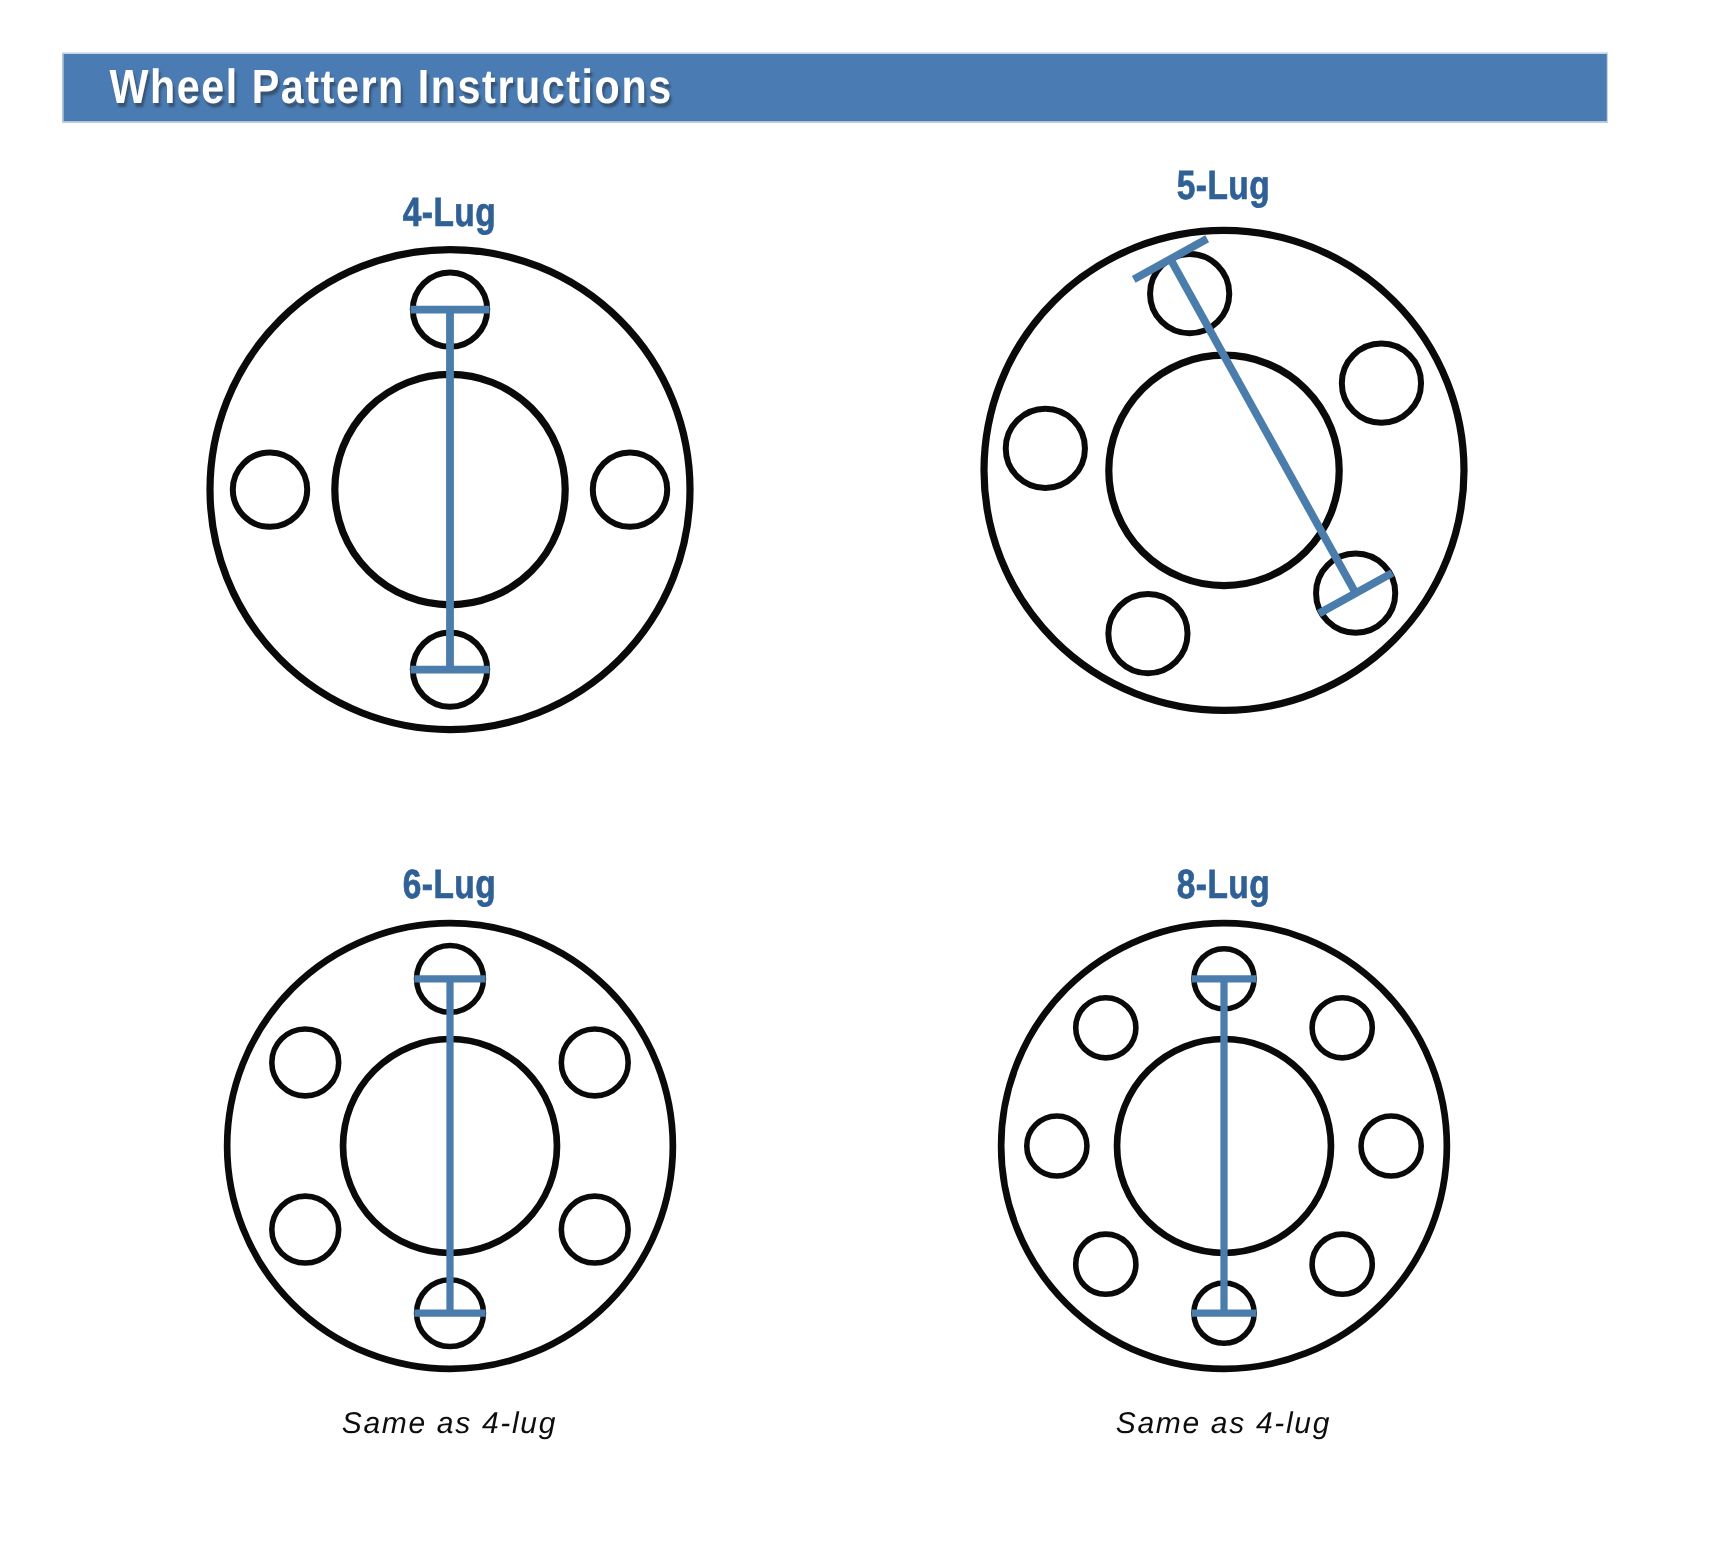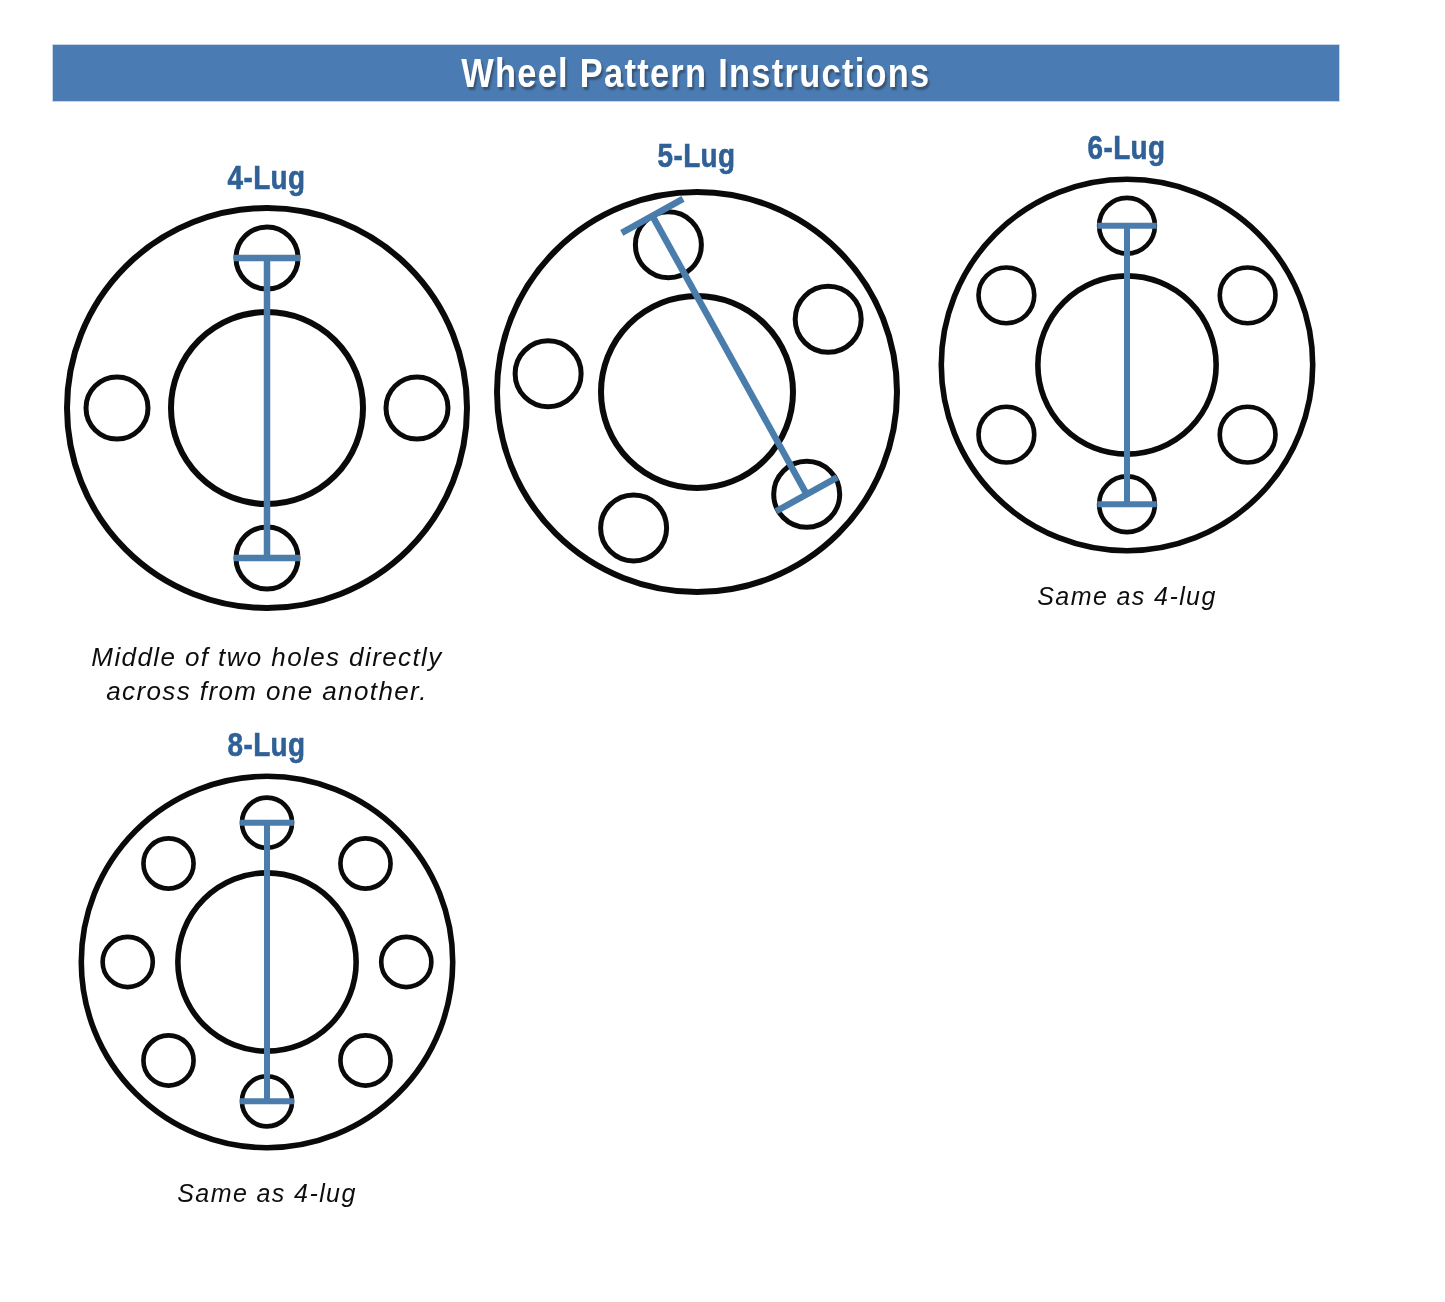--- a/index.html
+++ b/index.html
@@ -21,21 +21,20 @@
     position: absolute;
     left: 52px;
     top: 44px;
     width: 1288px;
     height: 58px;
     background: #4a7cb3;
     border: 1px solid #c9d6e6;
     box-sizing: border-box;
     display: flex;
     align-items: center;
-    justify-content: center;
   }
   .banner-title {
     font-family: "Liberation Sans", "DejaVu Sans", sans-serif;
     font-weight: bold;
     font-size: 40px;
     color: #ffffff;
     letter-spacing: 1.5px;
     transform: scaleX(0.86);
     transform-origin: center;
     white-space: nowrap;
@@ -43,21 +42,21 @@
   }
 
   
   .grid {
     position: absolute;
     left: 52px;
     top: 112px;
     width: 1290px;
     height: 1180px;
     display: grid;
-    grid-template-columns: 1fr 1fr 1fr;
+    grid-template-columns: 1fr 1fr;
     grid-template-rows: 1fr 1fr;
   }
   .panel {
     position: relative;
     display: flex;
     flex-direction: column;
     align-items: center;
   }
 
   .lug-title {
@@ -131,21 +130,20 @@
           <circle cx="210" cy="210" r="96" class="hub-ring"></circle>
           <circle cx="210.00" cy="60.00" r="31" class="bolt-hole"></circle>
           <circle cx="60.00" cy="210.00" r="31" class="bolt-hole"></circle>
           <circle cx="210.00" cy="360.00" r="31" class="bolt-hole"></circle>
           <circle cx="360.00" cy="210.00" r="31" class="bolt-hole"></circle>
           <line x1="210.00" y1="60.00" x2="210.00" y2="360.00" class="measure-line"></line>
           <line x1="243.00" y1="60.00" x2="177.00" y2="60.00" class="measure-cap"></line>
           <line x1="243.00" y1="360.00" x2="177.00" y2="360.00" class="measure-cap"></line>
         </svg>
     </div>
-    <div class="caption">Middle of two holes directly across from one another.</div>
   </div>
 
   <div class="panel p2">
     <div class="lug-title">5-Lug</div>
     <div class="wheel-wrap">
       <svg class="wheel-svg" id="svg-1" width="420" height="420" viewBox="0 0 420 420">
           <circle cx="210" cy="210" r="200" class="outer-ring"></circle>
           <circle cx="210" cy="210" r="96" class="hub-ring"></circle>
           <circle cx="181.38" cy="62.76" r="33" class="bolt-hole"></circle>
           <circle cx="61.12" cy="191.72" r="33" class="bolt-hole"></circle>

